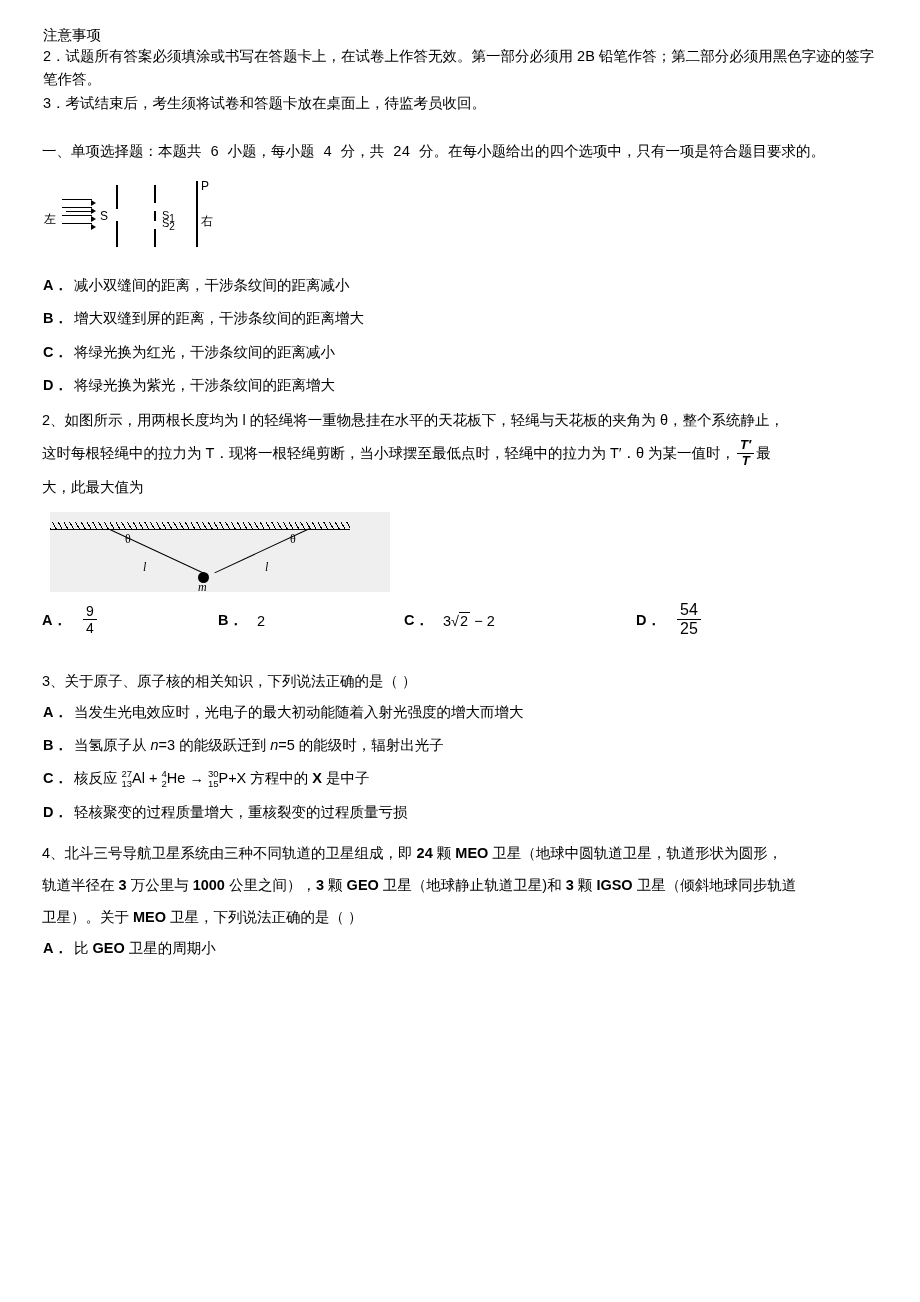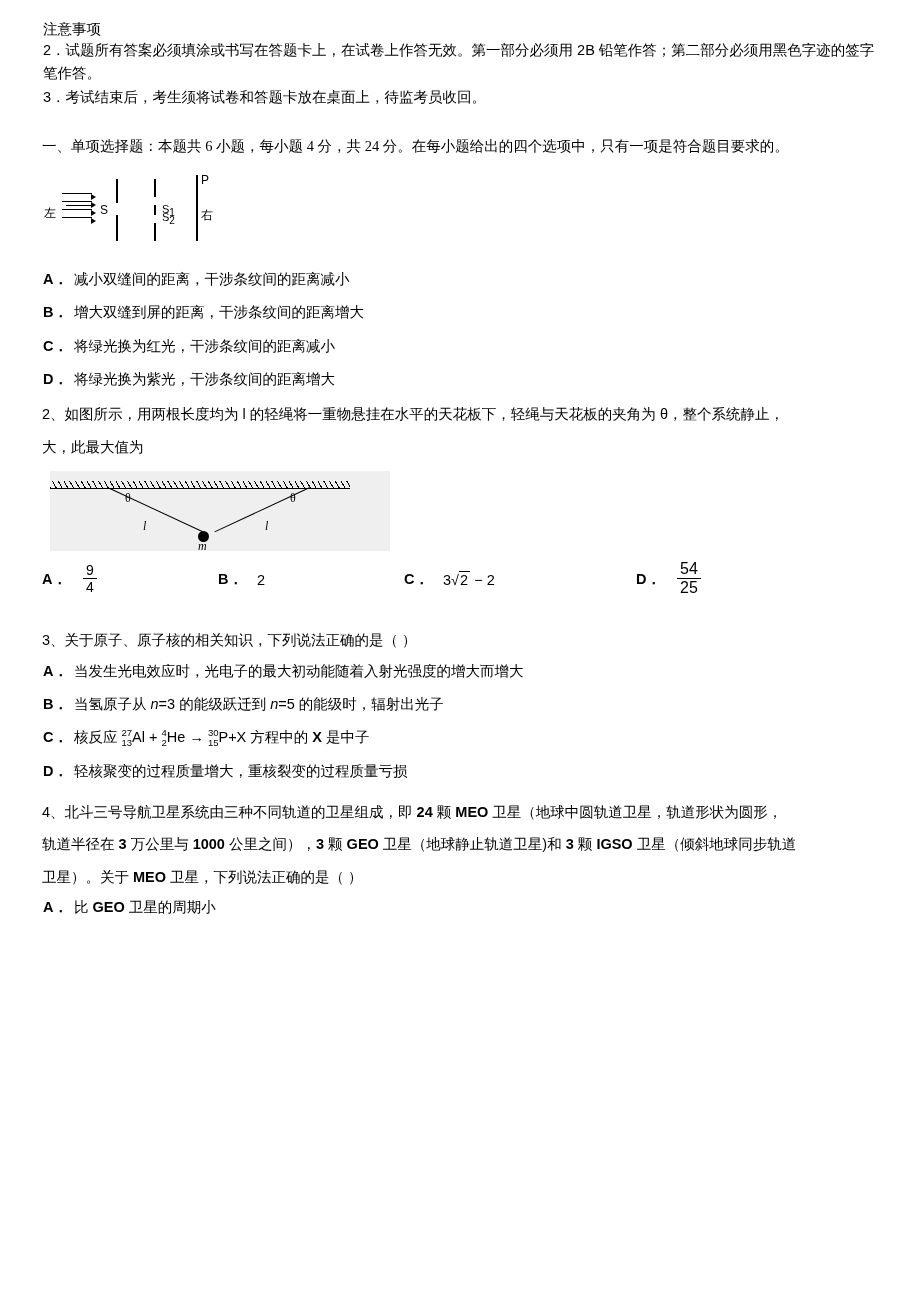--- a/index.html
+++ b/index.html
@@ -26,31 +26,31 @@
     font-family: "Liberation Sans", sans-serif;
     font-weight: bold;
     font-size: 17.5px;
     margin-top: 96px;
     letter-spacing: 0.2px;
     color: #000;
   }
   .notice-head {
     font-family: Liberation Sans, sans-serif;
     font-size: 14.5px;
-    margin-top: 20px;
+    margin-top: 26px;
     margin-left: 1px;
   }
   .notice-line {
     font-family: "Liberation Sans", sans-serif;
     font-size: 14.5px;
     line-height: 1.62;
     margin-left: 1px;
   }
   .sec-head {
-    font-family: Liberation Serif, serif;
+    font-family: Liberation Mono, monospace;
     font-size: 14.5px;
     line-height: 1.62;
     margin-top: 26px;
   }
   .qline {
     font-family: "Liberation Sans", sans-serif;
     font-size: 14.5px;
     line-height: 2.0;
     margin-top: 4px;
   }
@@ -227,20 +227,23 @@
   </div>
   <div class="opt">
     <span class="lab">C．</span><span>将绿光换为红光，干涉条纹间的距离减小</span>
   </div>
   <div class="opt">
     <span class="lab">D．</span><span>将绿光换为紫光，干涉条纹间的距离增大</span>
   </div>
 
   <div class="qline tight">
     <span>2、</span><span>如图所示，用两根长度均为 l 的轻绳将一重物悬挂在水平的天花板下，轻绳与天花板的夹角为 θ，整个系统静止，</span>
+  </div>
+  <div class="qline tight">
+    <span>这时每根轻绳中的拉力为 T．现将一根轻绳剪断，当小球摆至最低点时，轻绳中的拉力为 T′．θ 为某一值时，</span><span class="frac ital-f"><span class="num">T′</span><span class="den">T</span></span><span>最</span>
   </div>
   <div class="qline tight">
     <span>大，此最大值为</span>
   </div>
 
   <div class="fig2">
     <div class="ceil"></div>
 
     <div class="rope" style="left:60px; top:17px; width:105px; transform: rotate(25deg);"></div>
 

